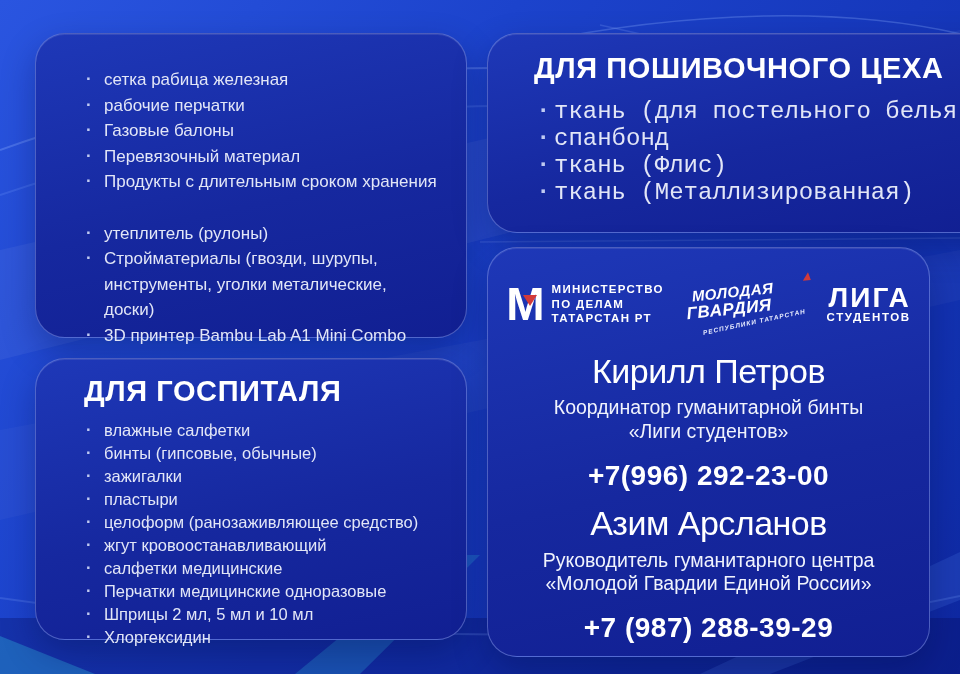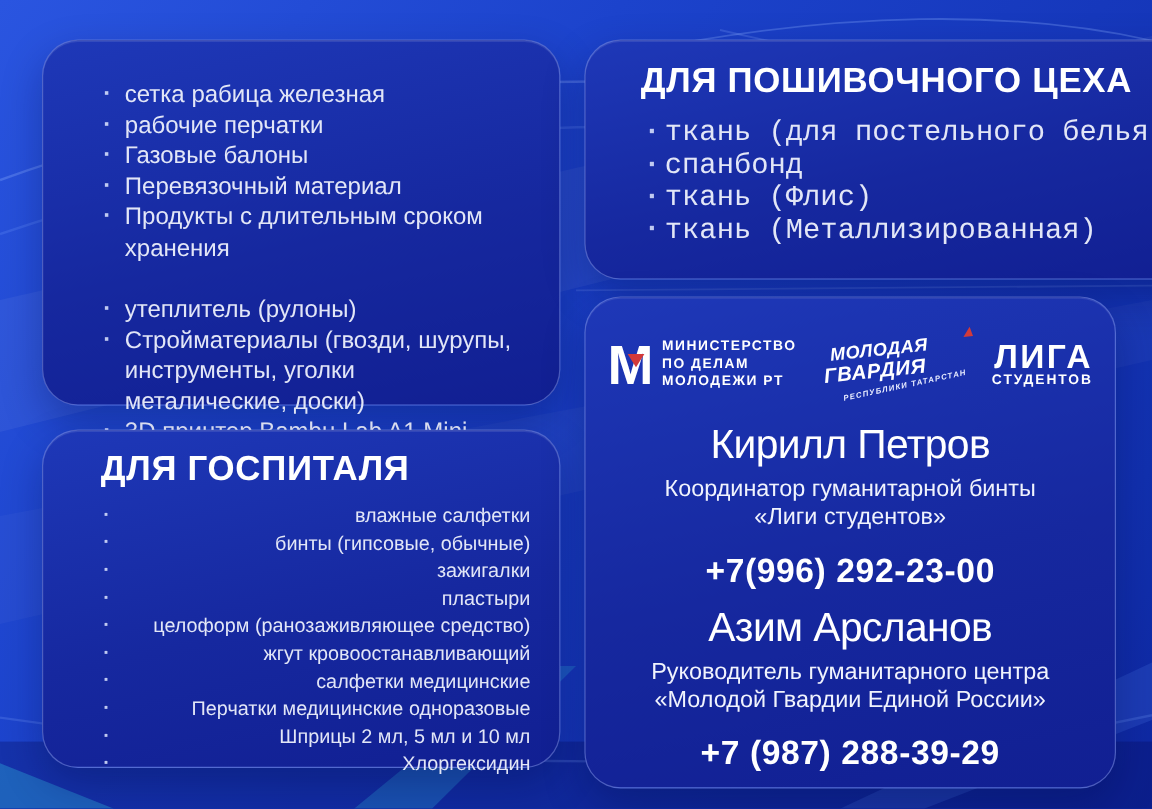--- a/index.html
+++ b/index.html
@@ -28,27 +28,27 @@
     position:relative; padding-left:20px; color:#e2e6f7;
   }
   .list li::before {
     content:"·"; position:absolute; left:2px; top:-1px;
     color:rgba(222,230,255,.85); font-weight:700;
   }
 
   
   .card-fighters { left:35px; top:33px; width:432px; height:305px; padding:20px 24px 0 14px; }
   .card-fighters h2 { margin-left:34px; }
-  .card-fighters .list { margin:13px 5px 0 34px; font-size:20px; line-height:25.5px; }
+  .card-fighters .list { margin:13px 5px 0 34px; font-size:17px; line-height:25.5px; }
   .card-fighters .list.secondary { margin-top:26px; max-width:352px; }
 
   
   .card-hospital { left:35px; top:358px; width:432px; height:282px; padding:17px 24px 0 14px; }
   .card-hospital h2 { margin-left:34px; }
-  .card-hospital .list { margin:11px 0 0 34px; font-size:16.5px; line-height:23px;text-align:right; }
+  .card-hospital .list { margin:11px 0 0 34px; font-size:16.5px; line-height:23px; }
 
   
   .card-sewing { left:487px; top:33px; width:525px; height:200px; padding:19px 20px 0 14px; }
   .card-sewing h2 { margin-left:32px; }
   .card-sewing .list { margin:13px 0 0 32px; font-size:24px; line-height:27px;font-family:Liberation Mono, monospace; }
 
   
   .card-contacts { left:487px; top:247px; width:443px; height:410px; padding:10px 16px 0 16px; text-align:center; }
 
   .logos-row { margin-top:10px; height:72px; display:flex; align-items:center; justify-content:center; gap:22px; color:#fff; }
@@ -142,21 +142,21 @@
     <div class="logos-row">
 
       <div class="logo-ministry">
         <span class="m-mark-wrap">
           <span class="m-mark">М</span>
           <span class="m-accent"></span>
         </span>
         <span class="m-text">
           <span>МИНИСТЕРСТВО</span>
           <span>ПО ДЕЛАМ</span>
-          <span>МОЛОДЕЖИ РТ</span>
+          <span>ТАТАРСТАН РТ</span>
         </span>
       </div>
 
       <div class="logo-mg">
         <span class="mg-accent"></span>
         <span class="mg1">МОЛОДАЯ</span>
         <span class="mg2">ГВАРДИЯ</span>
         <span class="mg3">РЕСПУБЛИКИ ТАТАРСТАН</span>
       </div>
 

